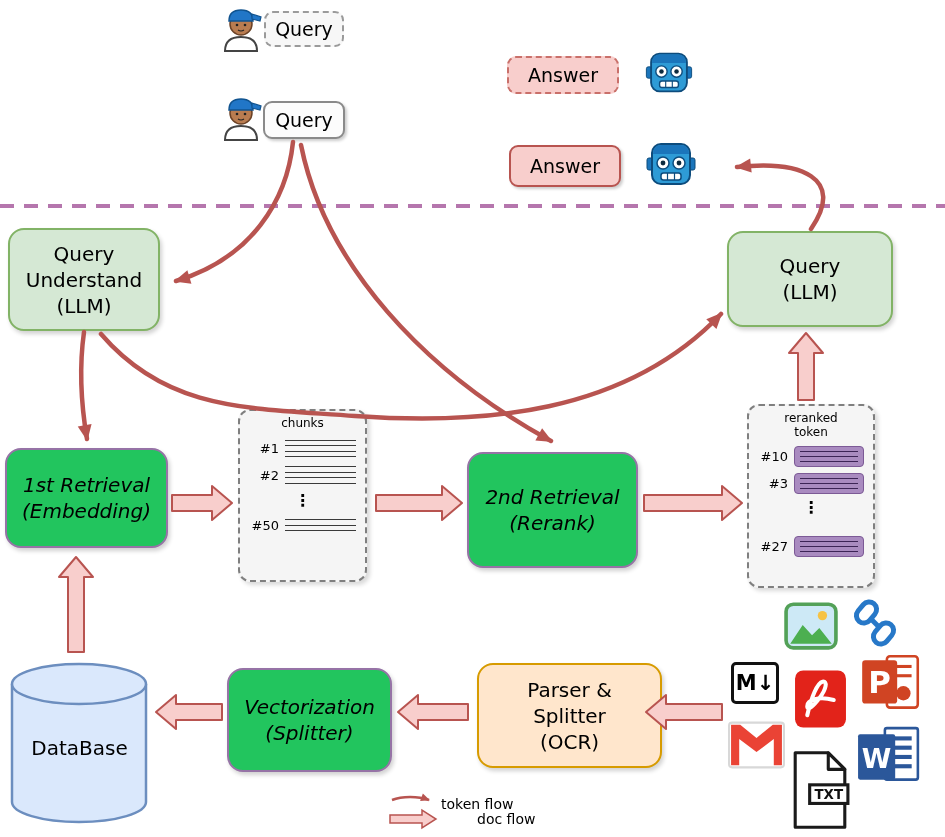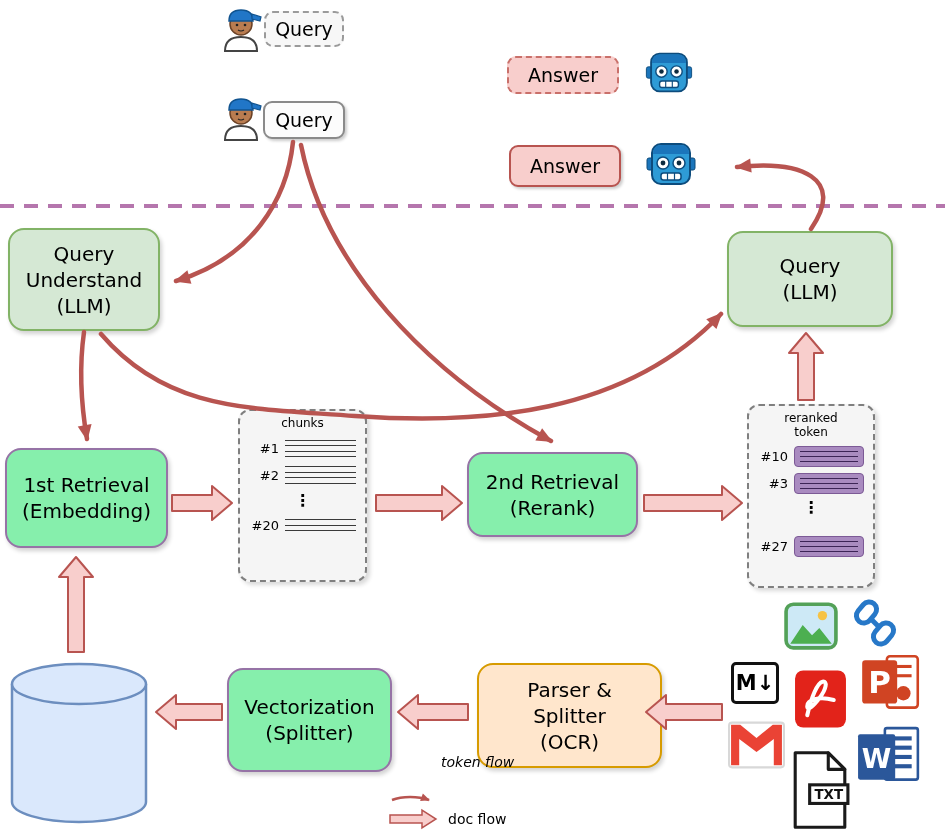--- a/index.html
+++ b/index.html
@@ -13,21 +13,21 @@
     pointer-events:none; z-index:5;
   }
   .node {
     position:absolute; box-sizing:border-box; z-index:2;
     display:flex; align-items:center; justify-content:center;
     text-align:center; border-radius:16px; border:2.5px solid #000;
     font-size:20px; line-height:1.3; white-space:pre-line;
     box-shadow:2px 3px 4px rgba(0,0,0,0.18);
   }
   .green  { background:#d5e8d4; border-color:#82b366; }
-  .purple { background:#86efac; border-color:#9673a6; }
+  .purple { background:#22c55e; border-color:#9673a6;font-style:italic; }
   .orange { background:#ffe6cc; border-color:#d79b00; }
   .tag {
     position:absolute; box-sizing:border-box; z-index:2;
     display:flex; align-items:center; justify-content:center;
     border-radius:9px; font-size:19px;
   }
   .query-draft  { border:2.2px dashed #9a9a9a; background:#f7f7f7; }
   .query-final  { border:2.2px solid  #8a8a8a; background:#fcfcfc; box-shadow:2px 2px 3px rgba(0,0,0,0.2); }
   .answer-draft { border:2.2px dashed #c9706a; background:#f8cecc; }
   .answer-final { border:2.2px solid  #b85450; background:#f8cecc; box-shadow:2px 2px 3px rgba(0,0,0,0.2); }
@@ -159,30 +159,30 @@
       <span class="chunk-label">#2</span>
       <span class="chunk-lines">
           <i></i>
           <i></i>
           <i></i>
           <i></i>
         </span>
     </div>
     <div class="ellipsis-row">⋮</div>
     <div class="chunk-row">
-      <span class="chunk-label">#20</span>
+      <span class="chunk-label">#50</span>
       <span class="chunk-lines">
           <i></i>
           <i></i>
           <i></i>
         </span>
     </div>
   </div>
 
-  <div class="node purple" style="left:467px;top:452px;width:171px;height:85px;">
+  <div class="node purple" style="left:467px;top:452px;width:171px;height:116px;">
     <span>2nd Retrieval
 (Rerank)</span>
   </div>
 
   <div class="panel" style="left:747px;top:404px;width:128px;height:184px;">
     <div class="panel-title">reranked
 token</div>
     <div class="chunk-row" style="margin:6px 0;">
       <span class="chunk-label">#10</span>
       <span class="chunk-lines hl">
@@ -208,20 +208,21 @@
           <i></i>
         </span>
     </div>
   </div>
 
   <div class="db" style="left:8px;top:658px;width:143px;height:170px;">
     <svg viewBox="0 0 143 170" style="display:block;width:100%;height:100%;">
       <path d="M4,26 L4,144 C4,155 34,164 71,164 C108,164 138,155 138,144 L138,26" fill="#dae8fc" stroke="#6c8ebf" stroke-width="2.5"></path>
       <ellipse cx="71" cy="26" rx="67" ry="20" fill="#dae8fc" stroke="#6c8ebf" stroke-width="2.5"></ellipse>
     </svg>
+    <div class="db-label">DataBase</div>
   </div>
 
   <div class="node purple" style="left:227px;top:668px;width:165px;height:104px;">
     <span>Vectorization
 (Splitter)</span>
   </div>
 
   <div class="node orange" style="left:477px;top:663px;width:185px;height:105px;">
     <span>Parser &amp;
 Splitter
@@ -284,22 +285,22 @@
         <line x1="34" y1="12" x2="54" y2="12"></line>
           <line x1="34" y1="21" x2="54" y2="21"></line>
         <line x1="34" y1="30" x2="54" y2="30"></line>
           <line x1="34" y1="39" x2="54" y2="39"></line>
       </g>
       <rect x="2" y="8" width="36" height="44" rx="2" fill="#2b579a"></rect>
       <text x="20" y="41" text-anchor="middle" font-size="26" font-weight="bold" fill="#fff" font-family="DejaVu Sans, sans-serif">W</text>
     </svg>
   </div>
 
-  <div class="legend-label" style="left:441px;top:754px;font-style:italic;">token flow</div>
-  <div class="legend-label" style="left:423px;top:811px;margin-left:25px;">doc flow</div>
+  <div class="legend-label" style="left:441px;top:796px;">token flow</div>
+  <div class="legend-label" style="left:452px;top:811px;margin-left:25px;">doc flow</div>
 
   <svg class="overlay" viewBox="0 0 945 837">
     <defs>
       <marker id="ah" markerUnits="userSpaceOnUse" markerWidth="26" markerHeight="22" refX="15" refY="8" orient="auto">
         <path d="M1,1 L17,8 L1,15 Z" fill="#b85450"></path>
       </marker>
       <marker id="ah2" markerUnits="userSpaceOnUse" markerWidth="14" markerHeight="12" refX="9" refY="5" orient="auto">
         <path d="M1,1 L10,5 L1,9 Z" fill="#b85450"></path>
       </marker>
     </defs>

